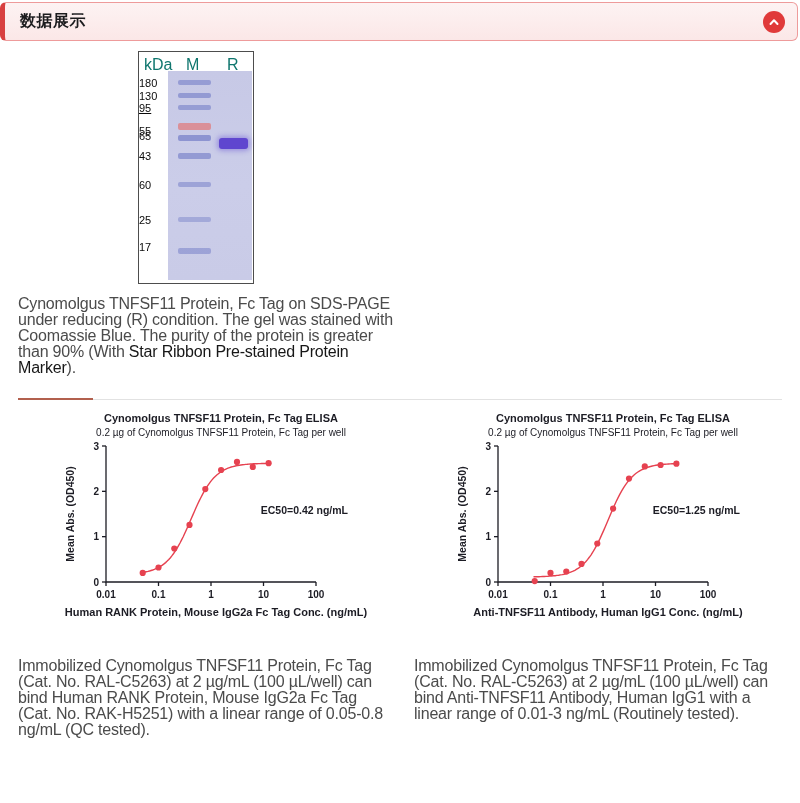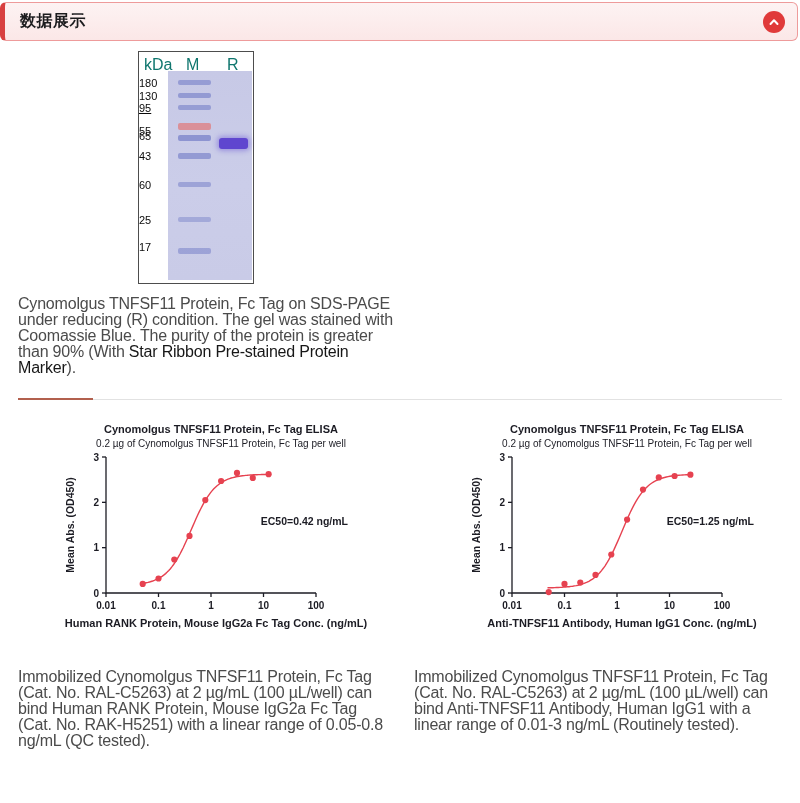--- a/index.html
+++ b/index.html
@@ -56,21 +56,21 @@
   }
 
   .caption { font-size: 16px; letter-spacing: -0.2px; line-height: 16px; color: #4b4b4b; margin: 12px 0 0 0; }
   .caption .marker-link { color: #171717; }
   .gel-caption { width: 378px; }
 
   .divider { position: relative; height: 2px; margin-top: 22px; }
   .divider .base-line { position: absolute; top: 1px; left: 0; right: 0; height: 1px; background: #e2e2e2; }
   .divider .divider-accent { position: absolute; top: 0; left: 0; width: 75px; height: 2px; background: #b2604e; }
 
-  .charts-row { display: flex; gap: 32px; margin-top: 21px; }
+  .charts-row { display: flex; gap: 18px; margin-top: 10px; }
   .chart { display: block; flex: 0 0 auto; }
 
   .captions-row { display: flex; gap: 28px; margin-top: 34px; padding-bottom: 10px; }
   .captions-row .caption { width: 374px; margin: 0; }
 </style>
 </head>
 <body>
 
 <div class="page">
 

